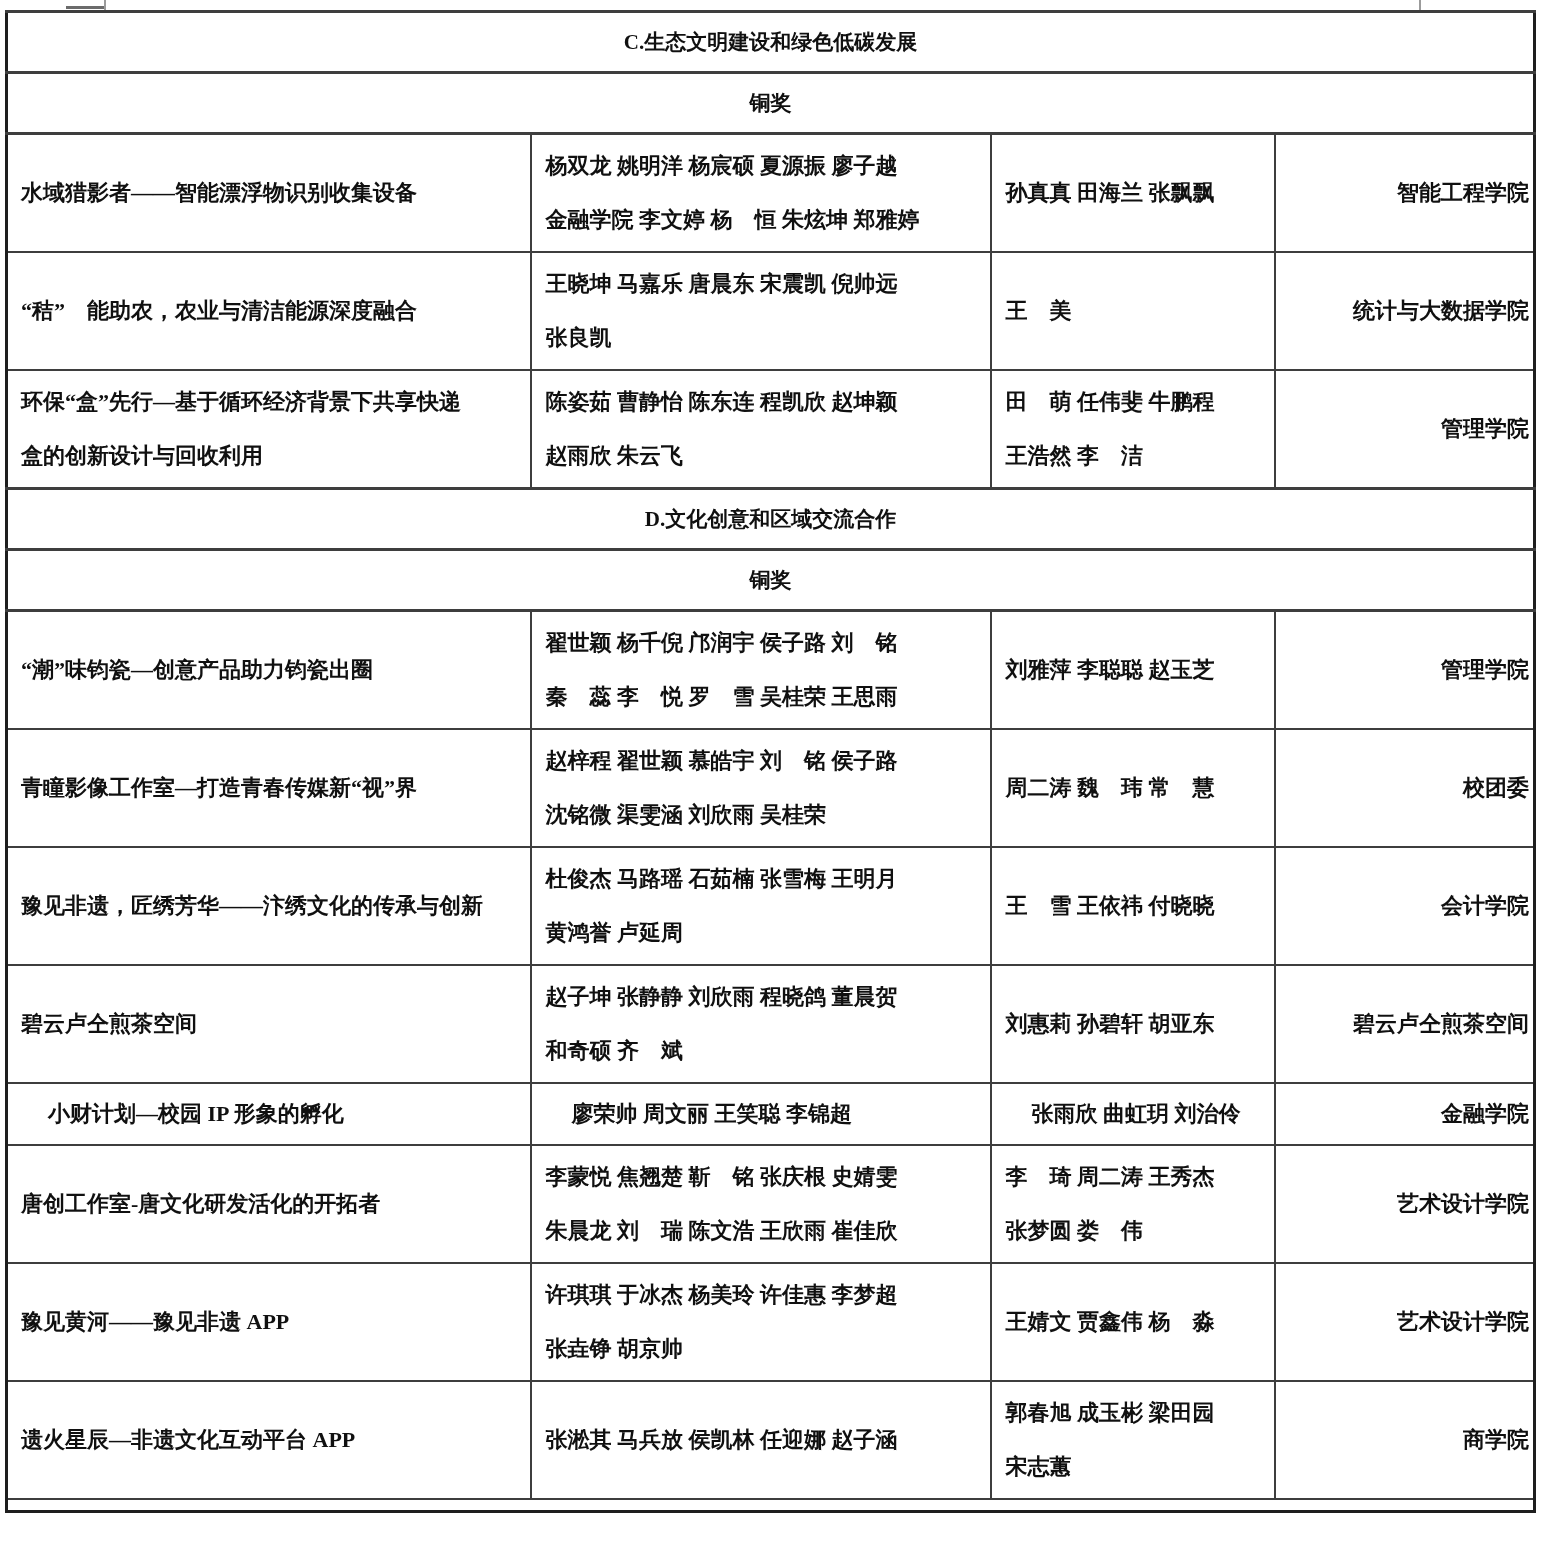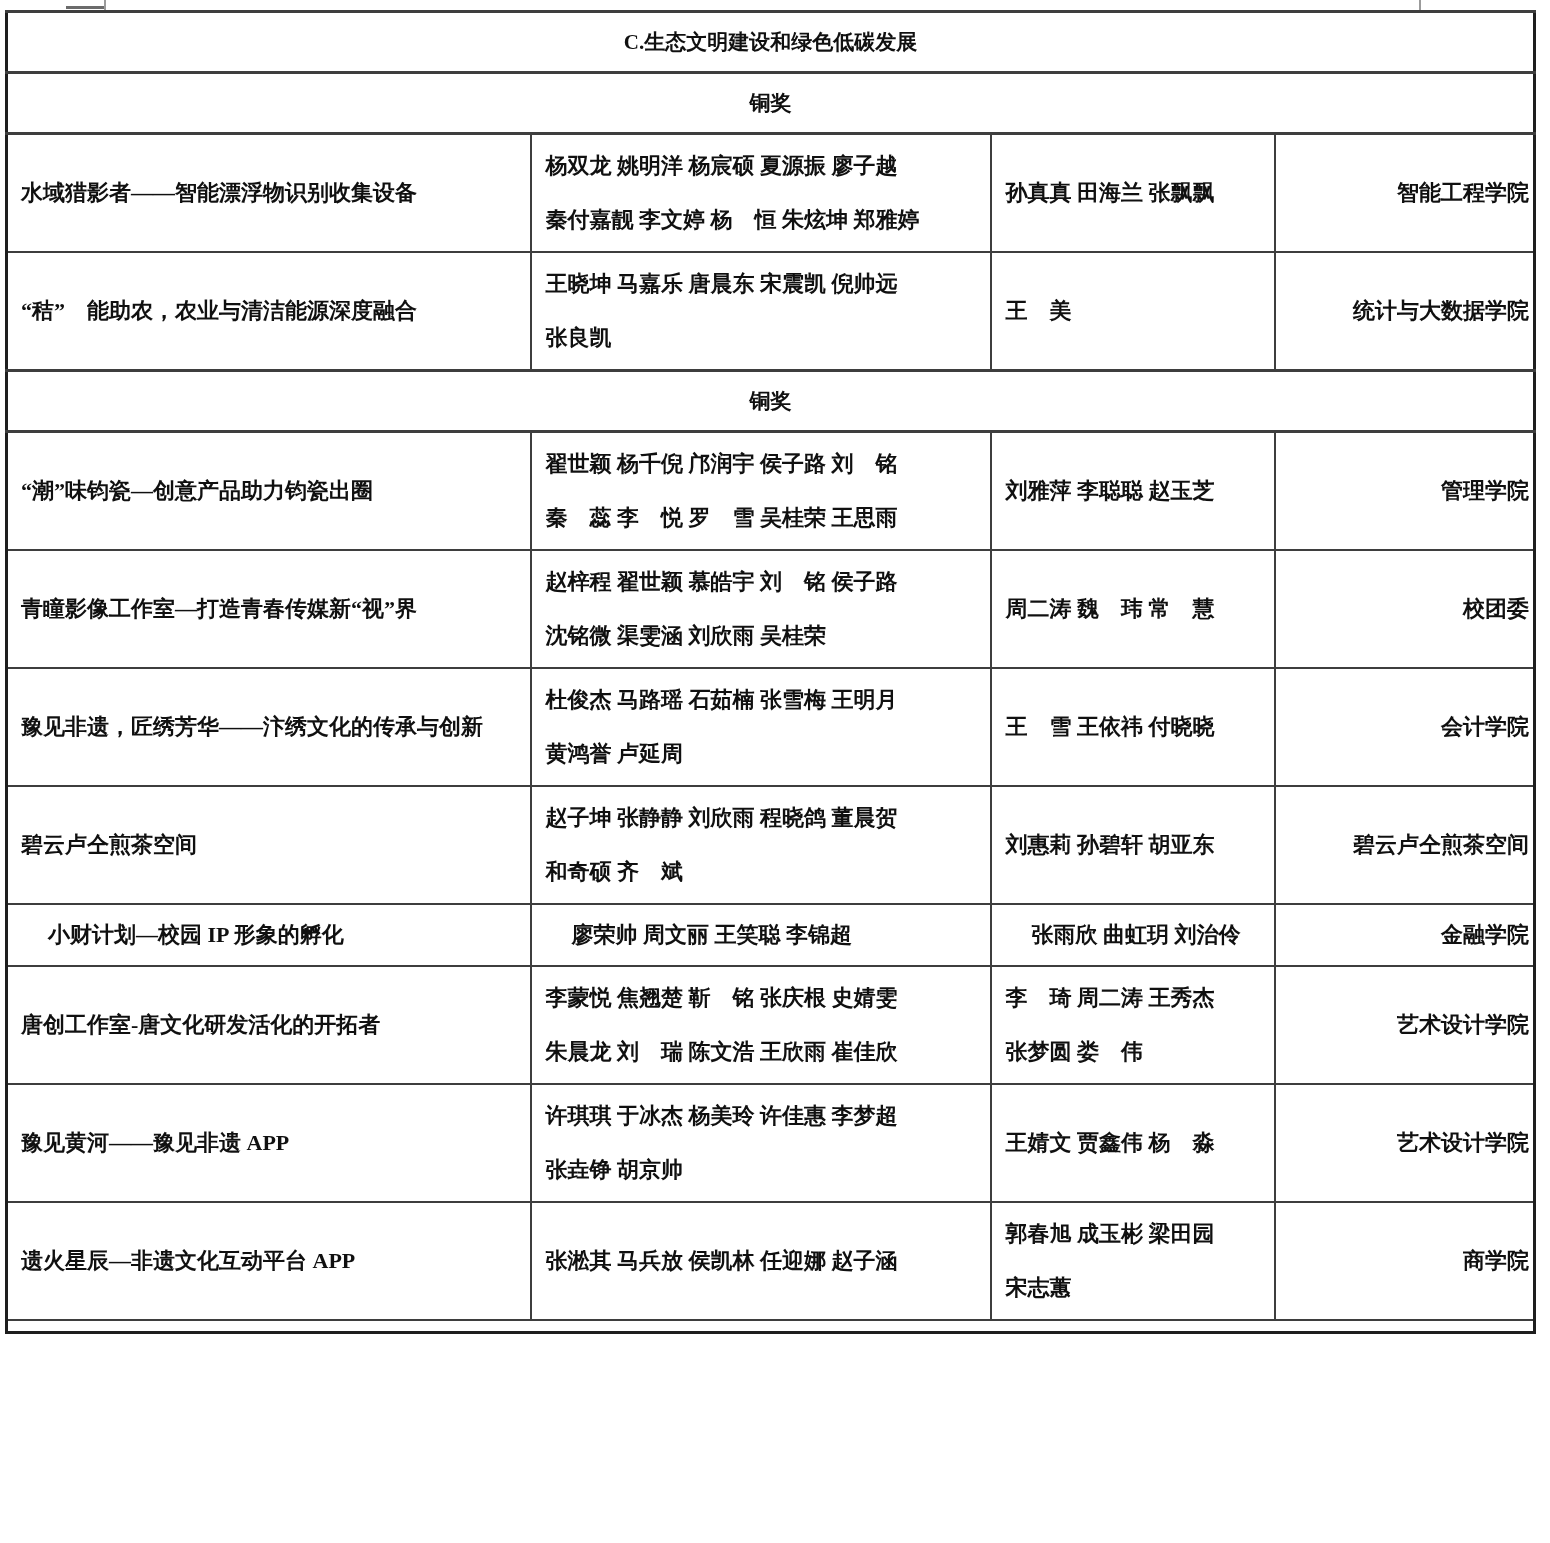--- a/index.html
+++ b/index.html
@@ -79,39 +79,57 @@
         </tr>
         <tr class="award-row">
           <td colspan="4">铜奖</td>
         </tr>
         <tr class="data-row tall">
           <td class="project-cell">
             <div class="line">水域猎影者——智能漂浮物识别收集设备</div>
           </td>
           <td class="members-cell">
             <div class="line">杨双龙 姚明洋 杨宸硕 夏源振 廖子越</div>
-            <div class="line">秦付嘉靓 李文婷 杨　恒 朱炫坤 郑雅婷</div>
+            <div class="line">金融学院 李文婷 杨　恒 朱炫坤 郑雅婷</div>
           </td>
           <td class="advisors-cell">
             <div class="line">孙真真 田海兰 张飘飘</div>
           </td>
           <td class="college-cell">智能工程学院</td>
         </tr>
         <tr class="data-row tall">
           <td class="project-cell">
             <div class="line">“秸”　能助农，农业与清洁能源深度融合</div>
           </td>
           <td class="members-cell">
             <div class="line">王晓坤 马嘉乐 唐晨东 宋震凯 倪帅远</div>
             <div class="line">张良凯</div>
           </td>
           <td class="advisors-cell">
             <div class="line">王　美</div>
           </td>
           <td class="college-cell">统计与大数据学院</td>
+        </tr>
+        <tr class="data-row tall">
+          <td class="project-cell">
+            <div class="line">环保“盒”先行—基于循环经济背景下共享快递</div>
+            <div class="line">盒的创新设计与回收利用</div>
+          </td>
+          <td class="members-cell">
+            <div class="line">陈姿茹 曹静怡 陈东连 程凯欣 赵坤颖</div>
+            <div class="line">赵雨欣 朱云飞</div>
+          </td>
+          <td class="advisors-cell">
+            <div class="line">田　萌 任伟斐 牛鹏程</div>
+            <div class="line">王浩然 李　洁</div>
+          </td>
+          <td class="college-cell">管理学院</td>
+        </tr>
+        <tr class="section-title-row">
+          <td colspan="4">D.文化创意和区域交流合作</td>
         </tr>
         <tr class="award-row">
           <td colspan="4">铜奖</td>
         </tr>
         <tr class="data-row tall">
           <td class="project-cell">
             <div class="line">“潮”味钧瓷—创意产品助力钧瓷出圈</div>
           </td>
           <td class="members-cell">
             <div class="line">翟世颖 杨千倪 邝润宇 侯子路 刘　铭</div>

